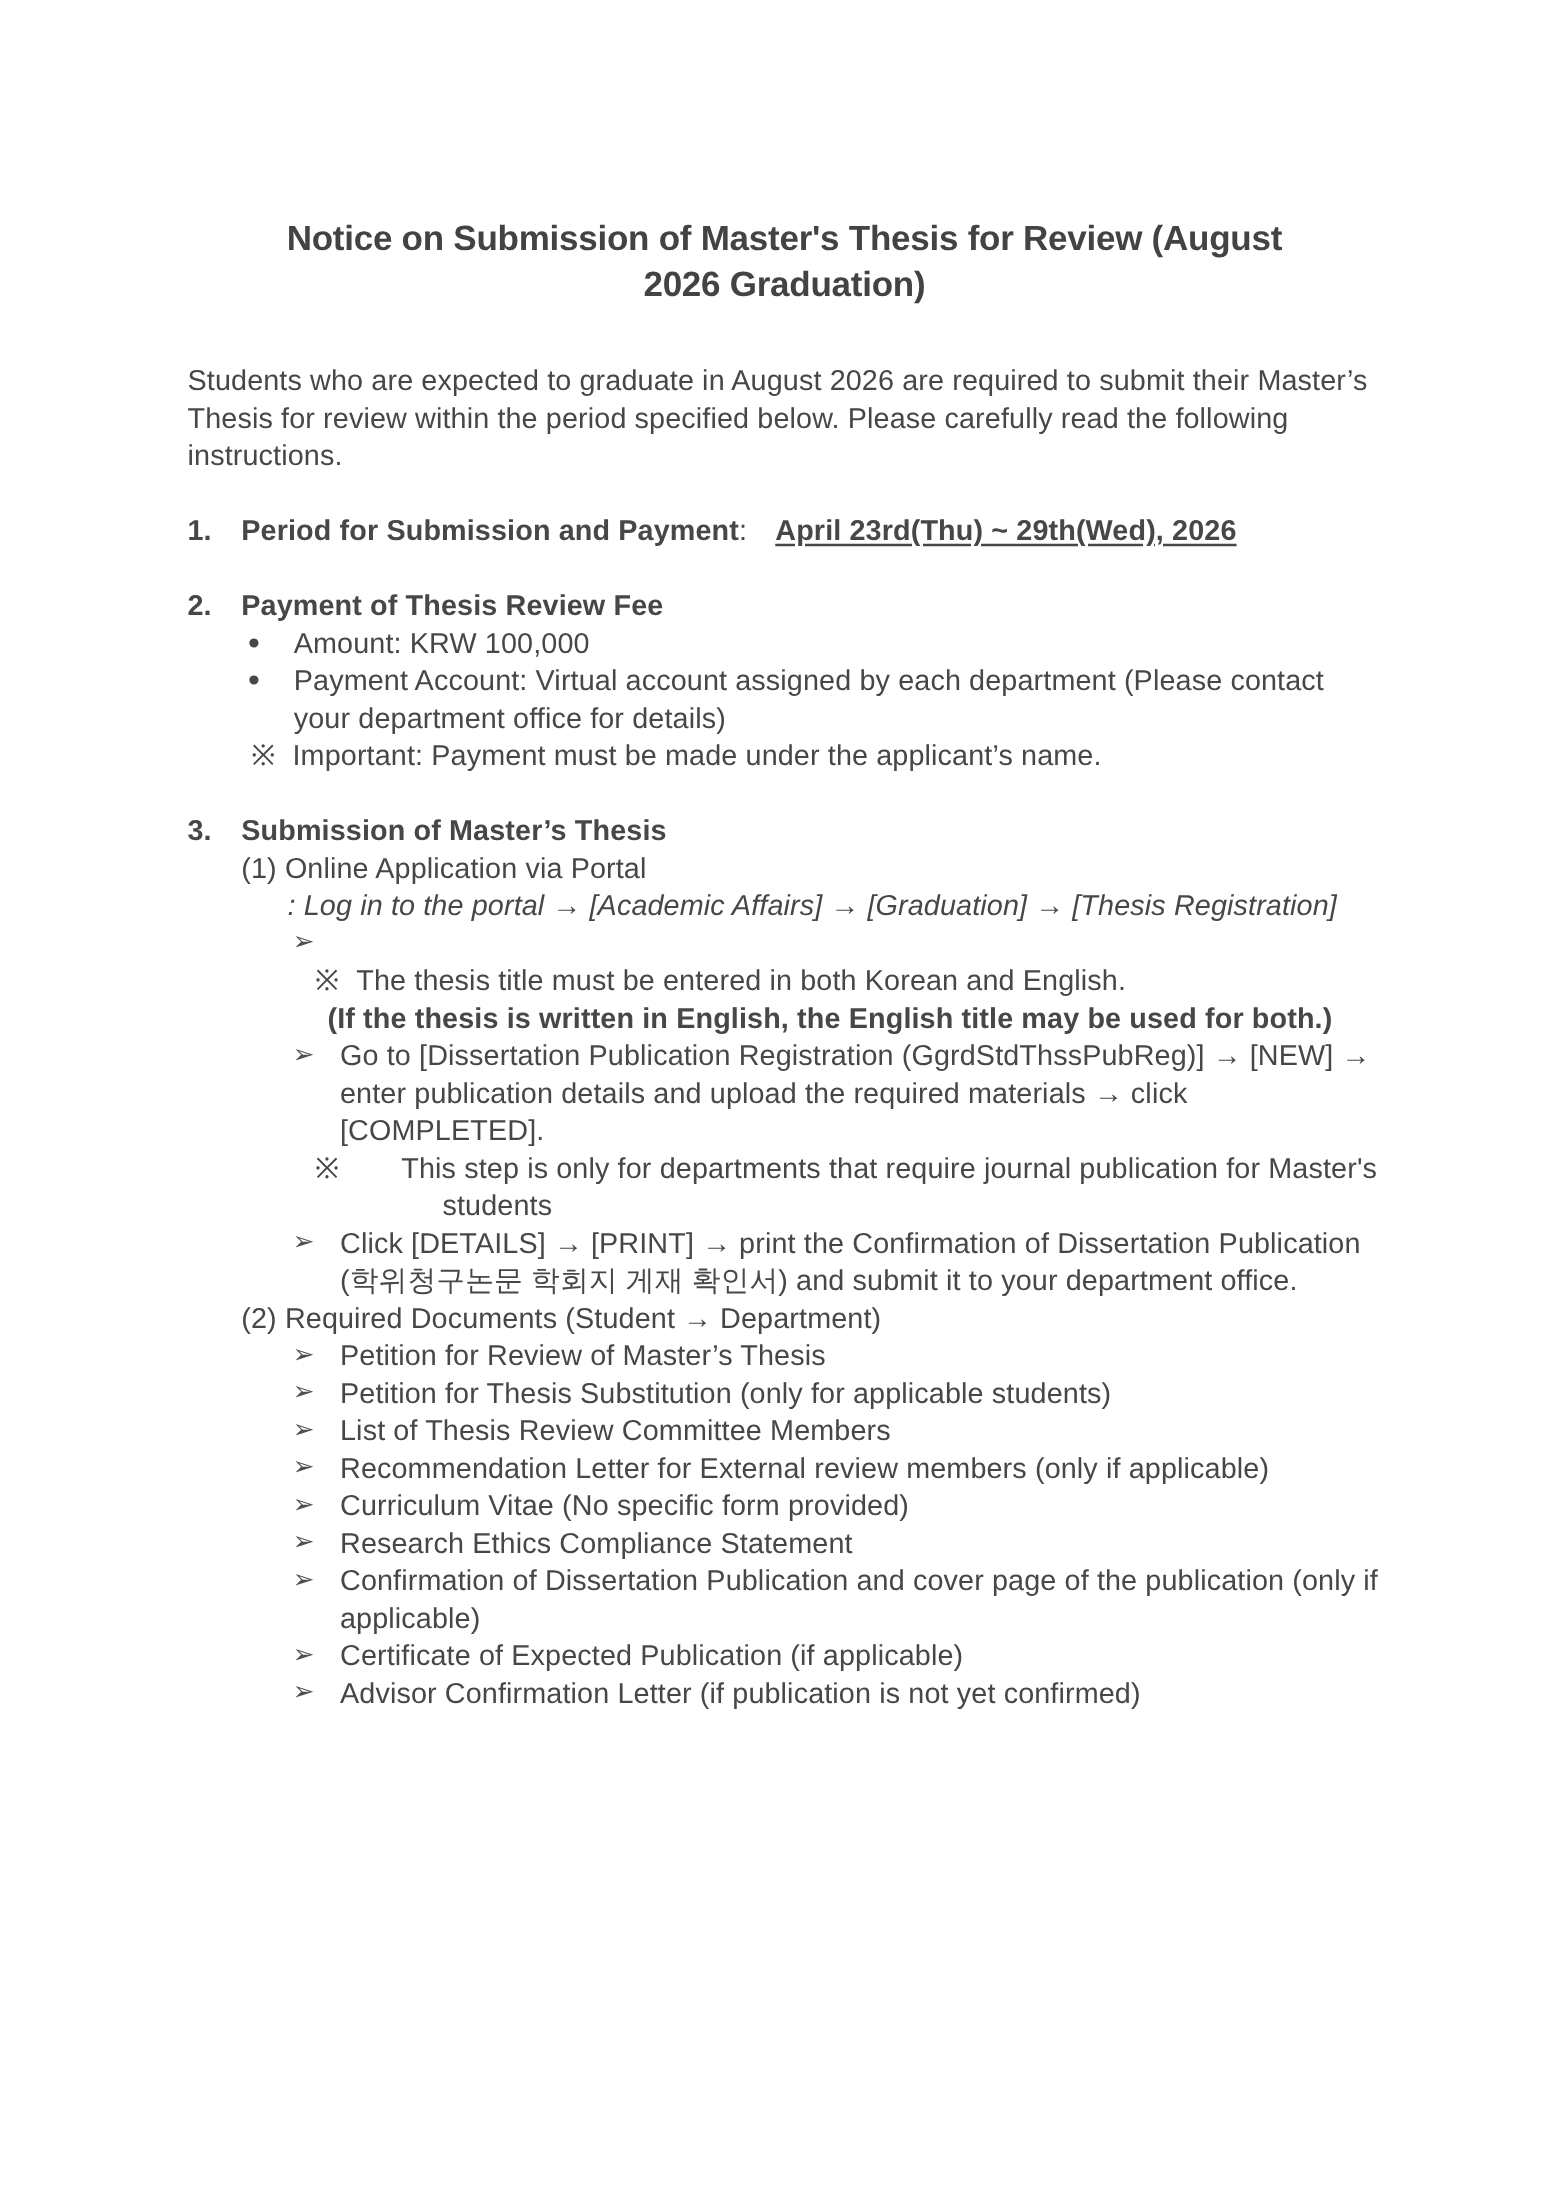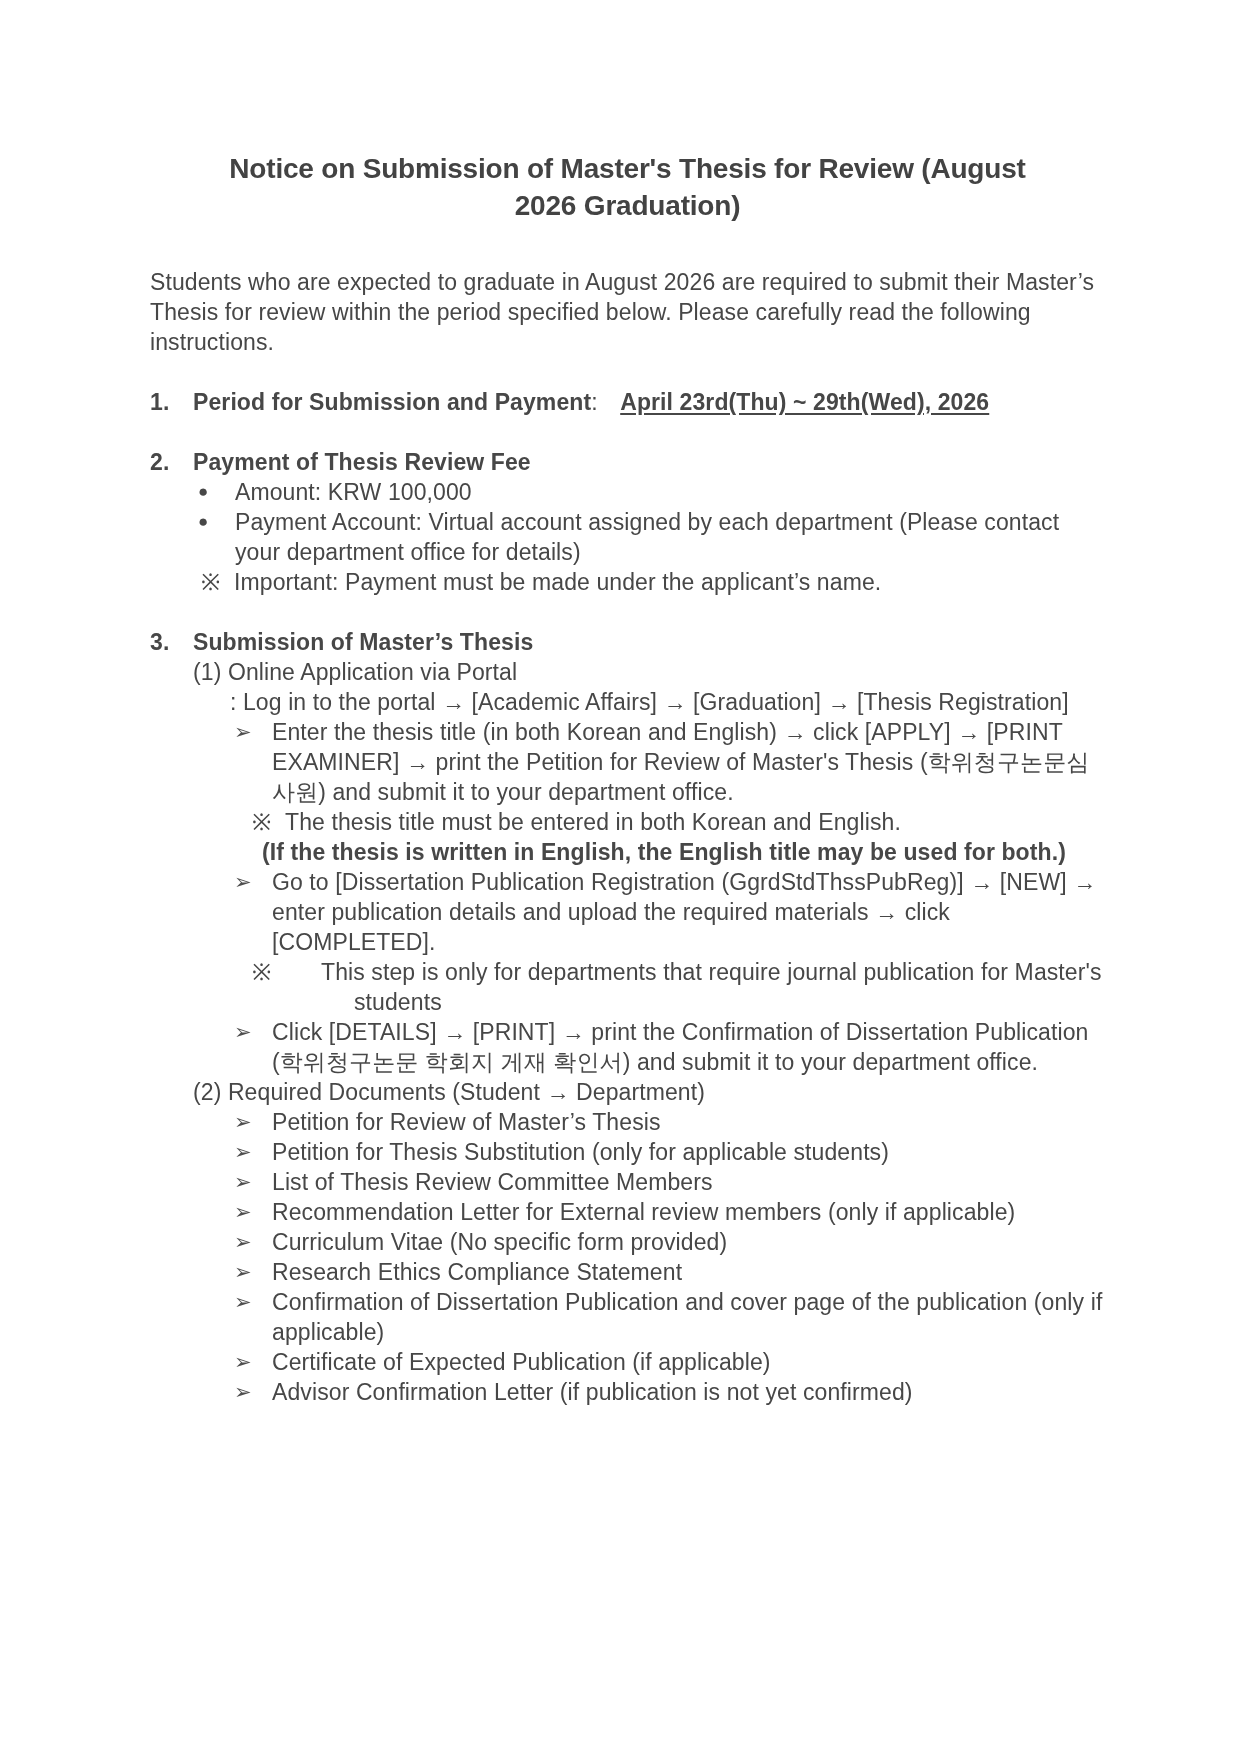--- a/index.html
+++ b/index.html
@@ -3,21 +3,21 @@
 <meta charset="utf-8">
 <style>
   html,body{margin:0;padding:0;background:#ffffff;}
   body{
     width:1241px;height:1755px;position:relative;
     font-family:"Liberation Sans",sans-serif;
     color:#474747;
     -webkit-font-smoothing:antialiased;
   }
   .doc{
-    position:absolute;left:150px;top:150px;width:955px;
+    position:absolute;left:150px;top:172px;width:955px;
     font-size:23px;line-height:30px;letter-spacing:.1px;
   }
   
   .title{
     font-weight:bold;font-size:28px;line-height:37px;letter-spacing:-.2px;
     text-align:center;max-width:840px;margin:0 auto 43px auto;color:#434343;
   }
   
   .intro{margin:0 0 0 0;}
   
@@ -32,21 +32,21 @@
   .blt{display:flex;padding-left:48px;}
   .blt-marker{width:37px;flex:0 0 37px;font-size:17px;line-height:30px;}
   .blt-text{flex:1 1 auto;}
   
   .imp{display:flex;padding-left:51px;}
   .imp-marker{width:33px;flex:0 0 33px;}
   .imp-text{flex:1 1 auto;}
   
   .sub-head{padding-left:80px;text-indent:-37px;}
   
-  .portal{padding-left:80px;}
+  .portal{padding-left:80px;font-style:italic;}
   
   .step{display:flex;padding-left:84px;}
   .step-marker{width:38px;flex:0 0 38px;font-size:21px;line-height:30px;color:#4f4f4f;}
   .step-text{flex:1 1 auto;}
   
   .note{display:flex;padding-left:102px;}
   .note-marker{width:33px;flex:0 0 33px;}
   .note-text{flex:1 1 auto;}
   .note-text.hang{padding-left:33px;text-indent:-33px;margin-left:36px;}
   
@@ -90,21 +90,20 @@
       <span class="num-col">3.</span>
       <span class="head-col">Submission of Master’s Thesis</span>
     </div>
 
     <div class="sub-head"><span>(1) </span><span>Online Application via Portal</span></div>
 
     <div class="portal">: Log in to the portal → [Academic Affairs] → [Graduation] → [Thesis Registration]</div>
 
     <div class="step">
       <span class="step-marker">➢</span>
-      <span class="step-text">Enter the thesis title (in both Korean and English) → click [APPLY] → [PRINT EXAMINER] → print the Petition for Review of Master's Thesis (학위청구논문심사원) and submit it to your department office.</span>
     </div>
     <div class="note">
       <span class="note-marker">※</span>
       <span class="note-text">The thesis title must be entered in both Korean and English.</span>
     </div>
     <div class="paren">(If the thesis is written in English, the English title may be used for both.)</div>
 
     <div class="step">
       <span class="step-marker">➢</span>
       <span class="step-text">Go to [Dissertation Publication Registration (GgrdStdThssPubReg)] → [NEW] → enter publication details and upload the required materials → click [COMPLETED].</span>

